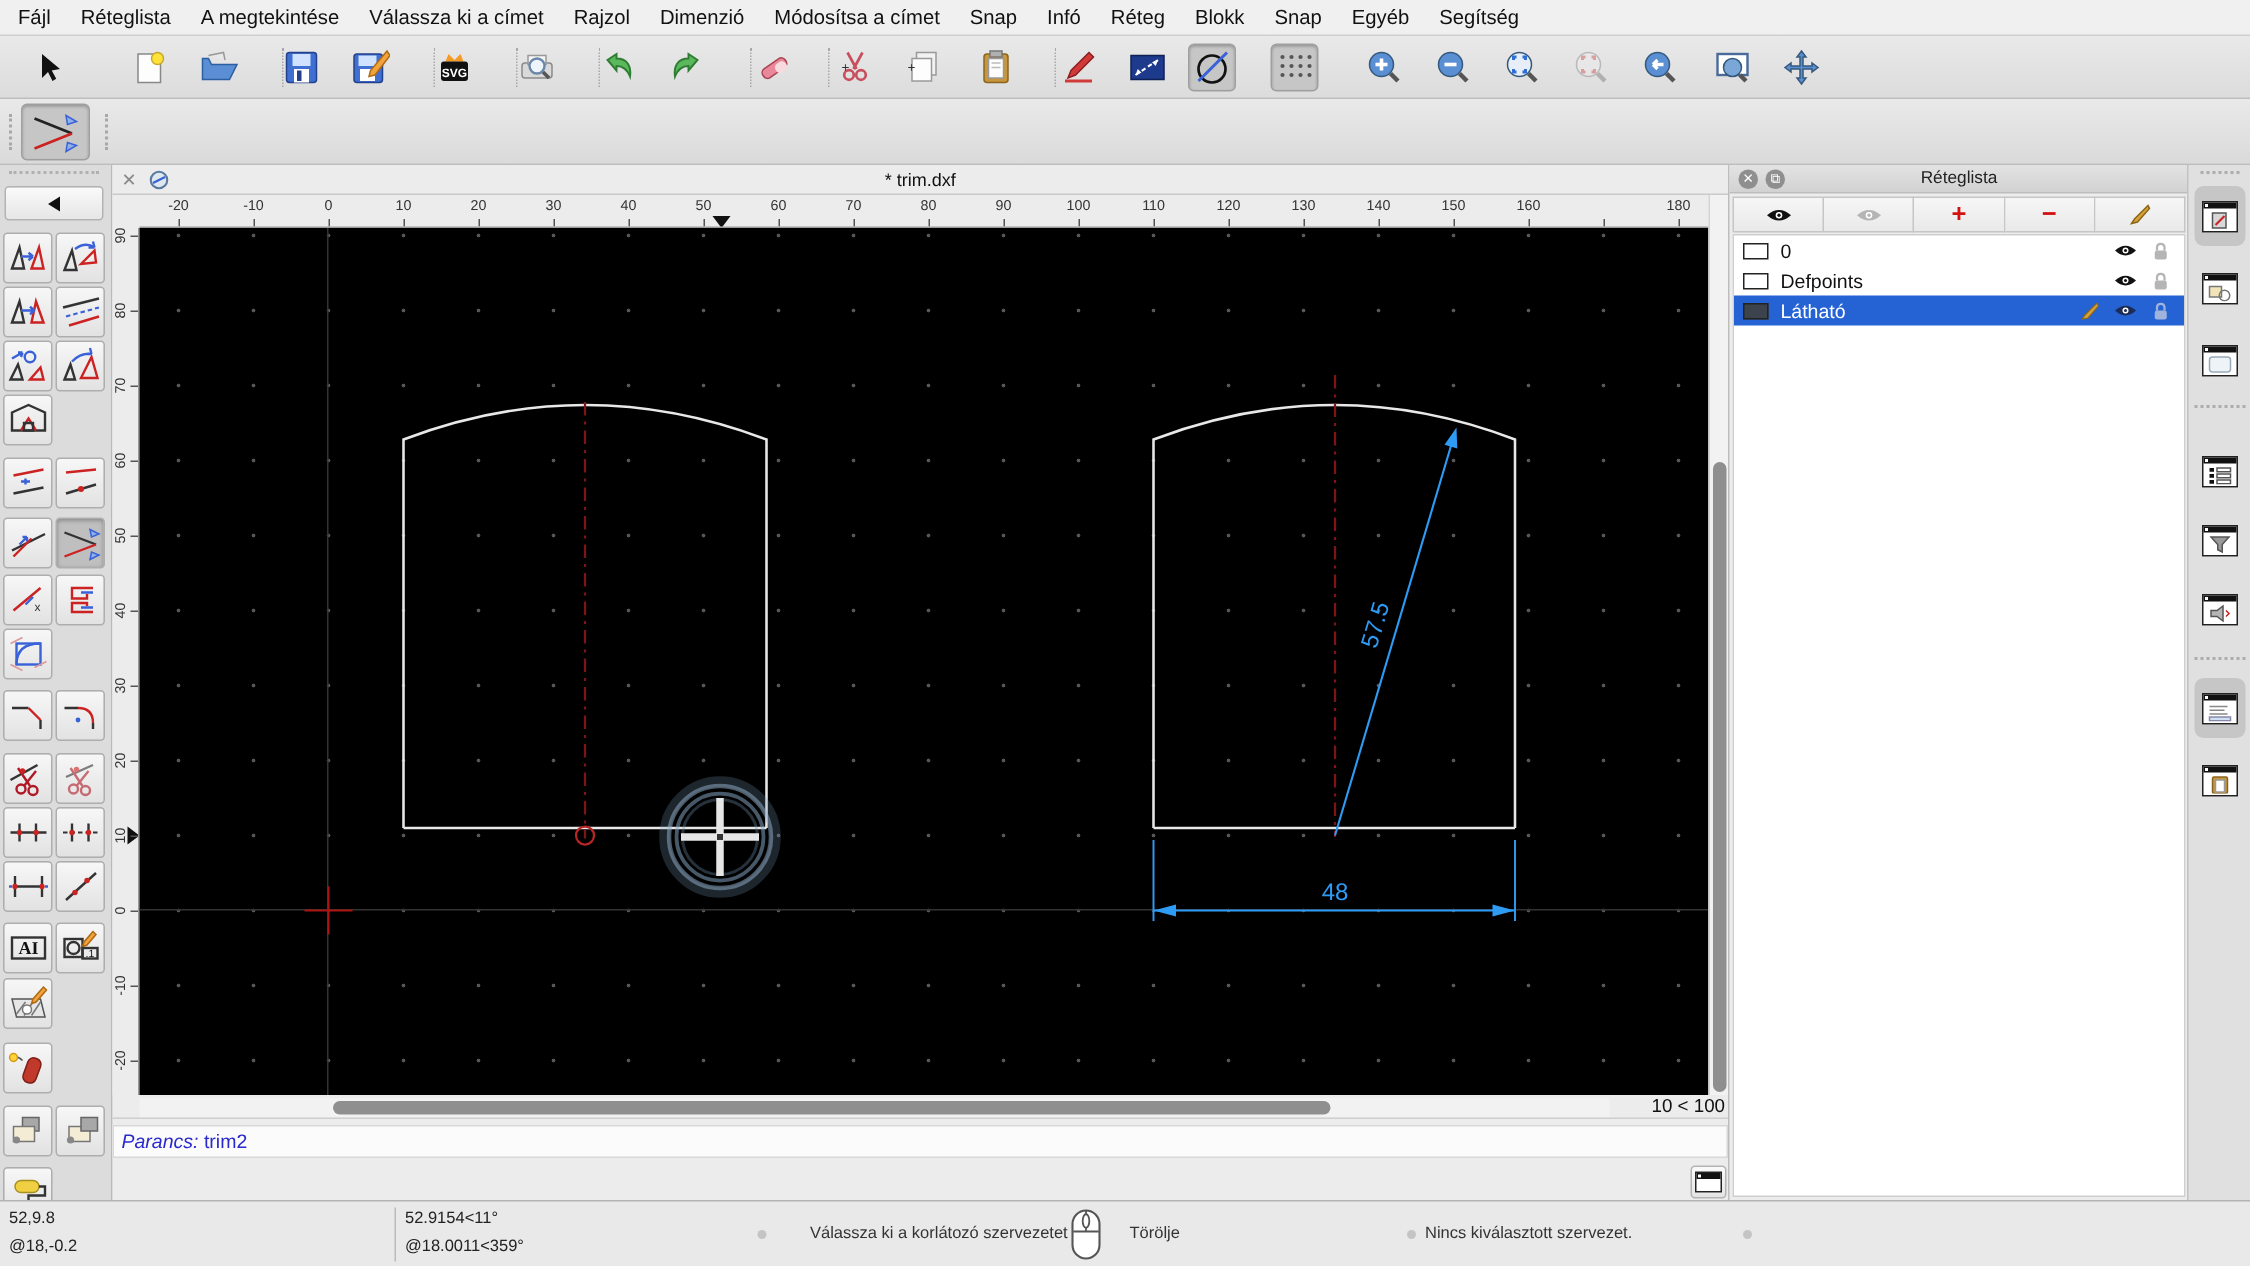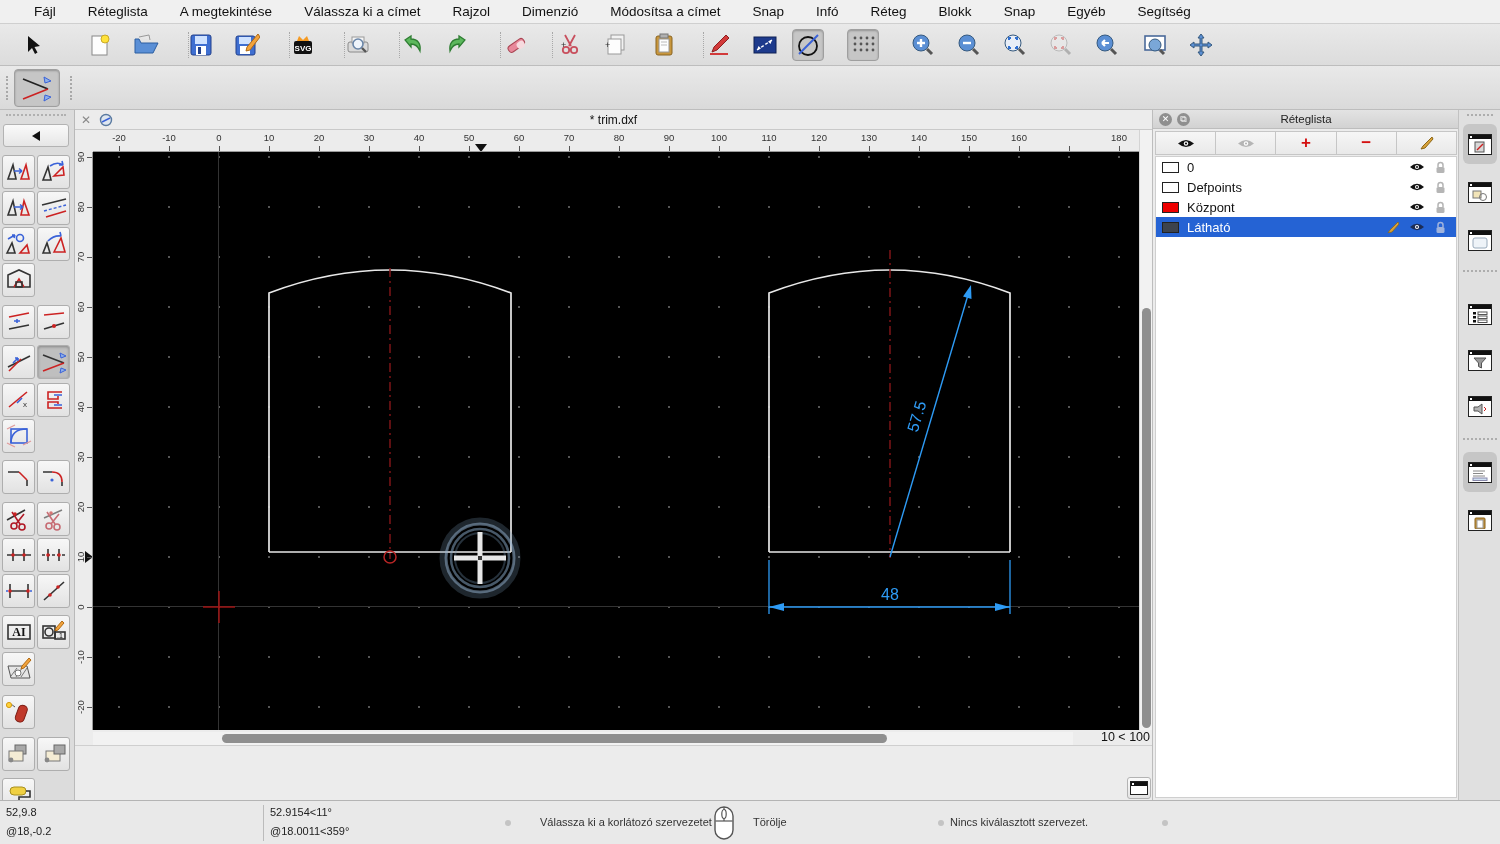--- a/index.html
+++ b/index.html
@@ -2,21 +2,21 @@
 <html><head>
 <meta charset="utf-8">
 <style>
   * { margin:0; padding:0; box-sizing:border-box; }
   html,body { width:1500px; height:844px; overflow:hidden; background:#e2e2e2;
     font-family:"Liberation Sans", sans-serif; }
   .abs { position:absolute; }
 
   
   #menubar { position:absolute; left:0; top:0; width:1500px; height:24px;
-    background:#f0f0f0; border-bottom:1px solid #cfcfcf; display:flex; align-items:center; padding-left:24px;gap:12px; }
+    background:#f0f0f0; border-bottom:1px solid #cfcfcf; display:flex; align-items:center; padding-left:2px; }
   .menu-item { font-size:13.5px; color:#111; padding:0 10px; line-height:24px; cursor:default; }
 
   
   #toolbar-main { position:absolute; left:0; top:24px; width:1500px; height:42px;
     background:linear-gradient(#e9e9e9,#dcdcdc); border-bottom:1px solid #bdbdbd; }
   #toolbar-opts { position:absolute; left:0; top:66px; width:1500px; height:44px;
     background:linear-gradient(#e9e9e9,#dadada); border-bottom:1px solid #bdbdbd; }
   .tbtn { position:absolute; top:5px; width:32px; height:32px; display:flex; align-items:center; justify-content:center; border-radius:4px; }
   .tbtn.pressed { background:#c6c6c6; box-shadow:inset 0 1px 2px rgba(0,0,0,.25); border:1px solid #9f9f9f; }
   .tsep { position:absolute; top:8px; height:26px; border-left:1px dotted #a8a8a8; }
@@ -693,20 +693,24 @@
   <div id="vscroll">
       <div class="thumb"></div>
     </div>
   <div id="hscroll">
       <div class="thumb"></div>
     </div>
   <div id="gridstatus">10 &lt; 100</div>
 </div>
 
 <div id="command">
+  <div id="cmd-history">
+    <span class="lbl">Parancs:</span>
+    <span>trim2</span>
+  </div>
   <div id="cmd-detach">
     <div class="miniwin" style="width:18px;height:14px;border-width:1px">
         <div class="mw-inner"></div>
       </div>
   </div>
 </div>
 
 <div id="layers">
   <div id="layers-title">
     <span class="win-circle" style="left:6px">✕</span>
@@ -764,37 +768,20 @@
             <circle cx="8" cy="5" r="1" fill="#111"></circle>
           </svg>
         </span>
         <span class="ric">
           <svg width="11" height="13">
             <path d="M3,6 L3,4 Q3,1.5 5.5,1.5 Q8,1.5 8,4 L8,6" fill="none" stroke="#b5b5b5" stroke-width="1.5"></path>
             <rect x="1.5" y="6" width="8" height="6" rx="1.5" fill="#b5b5b5"></rect>
           </svg>
         </span>
       </div>
-      <div class="lrow">
-        <span class="swatch" style="background: rgb(238, 0, 0);"></span>
-        <span class="name">Központ</span>
-        <span class="ric">
-          <svg width="16" height="10">
-            <path d="M1,5 Q8,-1.5 15,5 Q8,11.5 1,5 Z" fill="#111"></path>
-            <circle cx="8" cy="5" r="2" fill="#fff"></circle>
-            <circle cx="8" cy="5" r="1" fill="#111"></circle>
-          </svg>
-        </span>
-        <span class="ric">
-          <svg width="11" height="13">
-            <path d="M3,6 L3,4 Q3,1.5 5.5,1.5 Q8,1.5 8,4 L8,6" fill="none" stroke="#b5b5b5" stroke-width="1.5"></path>
-            <rect x="1.5" y="6" width="8" height="6" rx="1.5" fill="#b5b5b5"></rect>
-          </svg>
-        </span>
-      </div>
       <div class="lrow sel">
         <span class="swatch" style="background: rgb(61, 67, 77);"></span>
         <span class="name">Látható</span>
         <span class="ric">
           <svg width="13" height="11">
             <path d="M12,0 L4,8 L2,11 L6,10 L13,2 Z" fill="#d8a23a" stroke="#8c6616" stroke-width="0.8"></path>
           </svg>
         </span>
         <span class="ric">
           <svg width="16" height="10">

